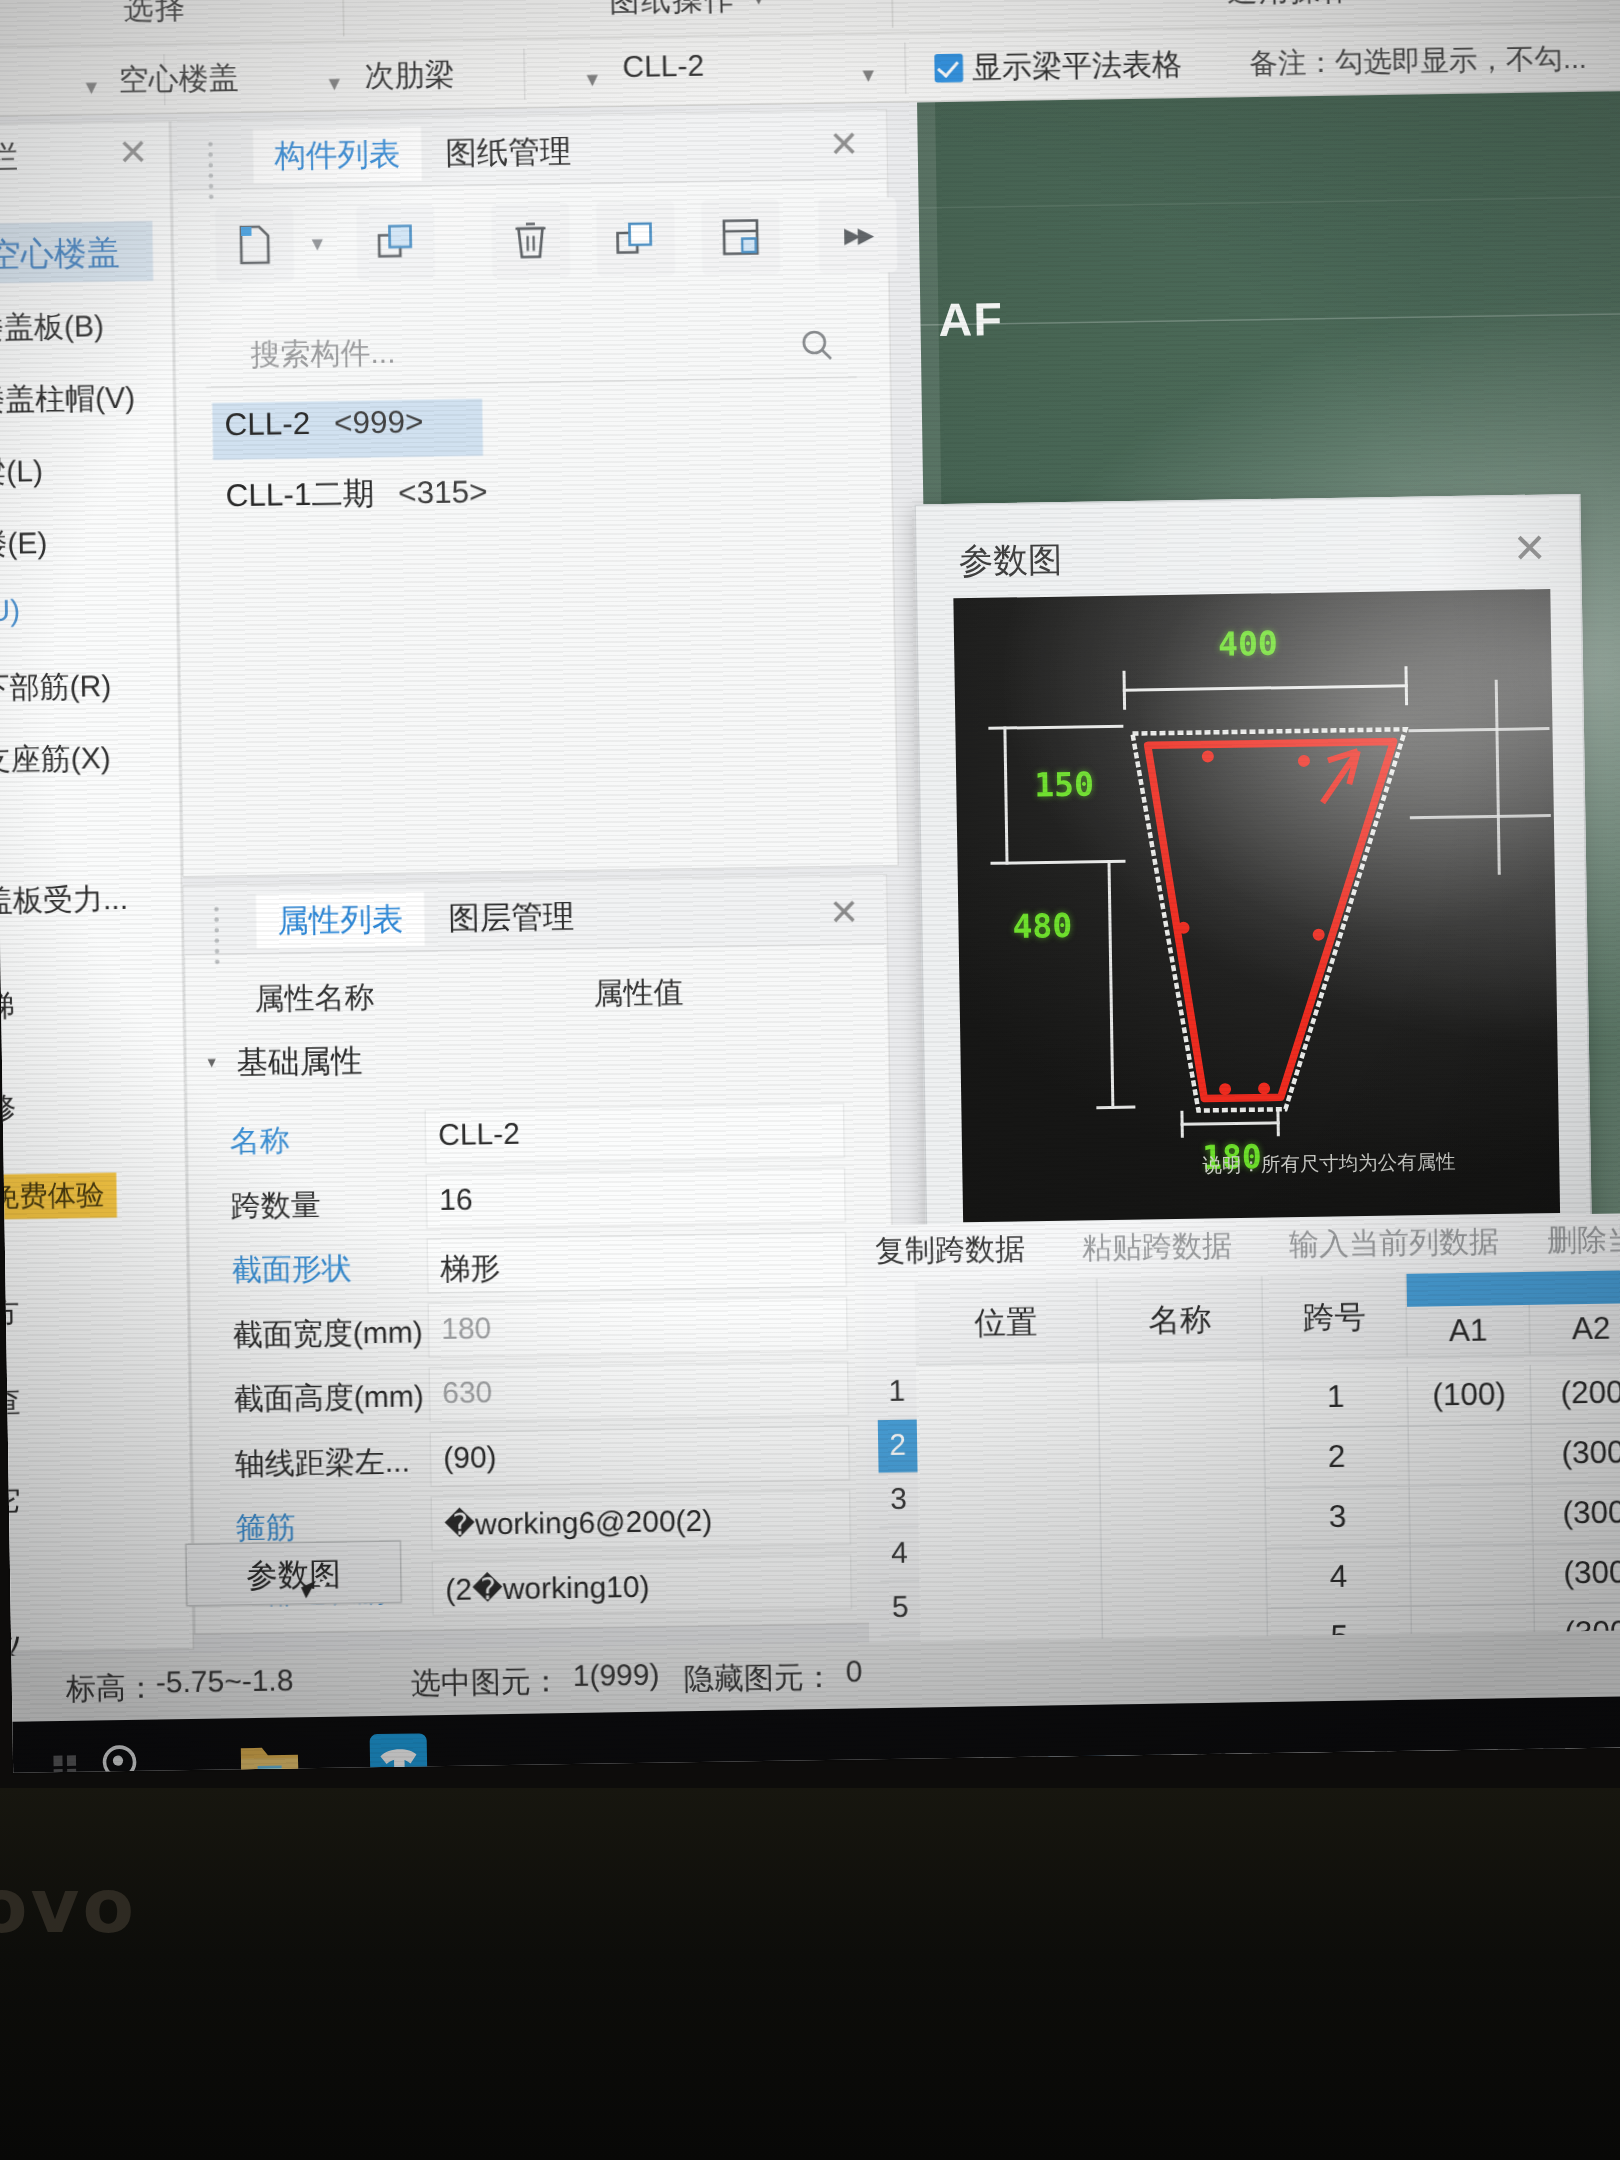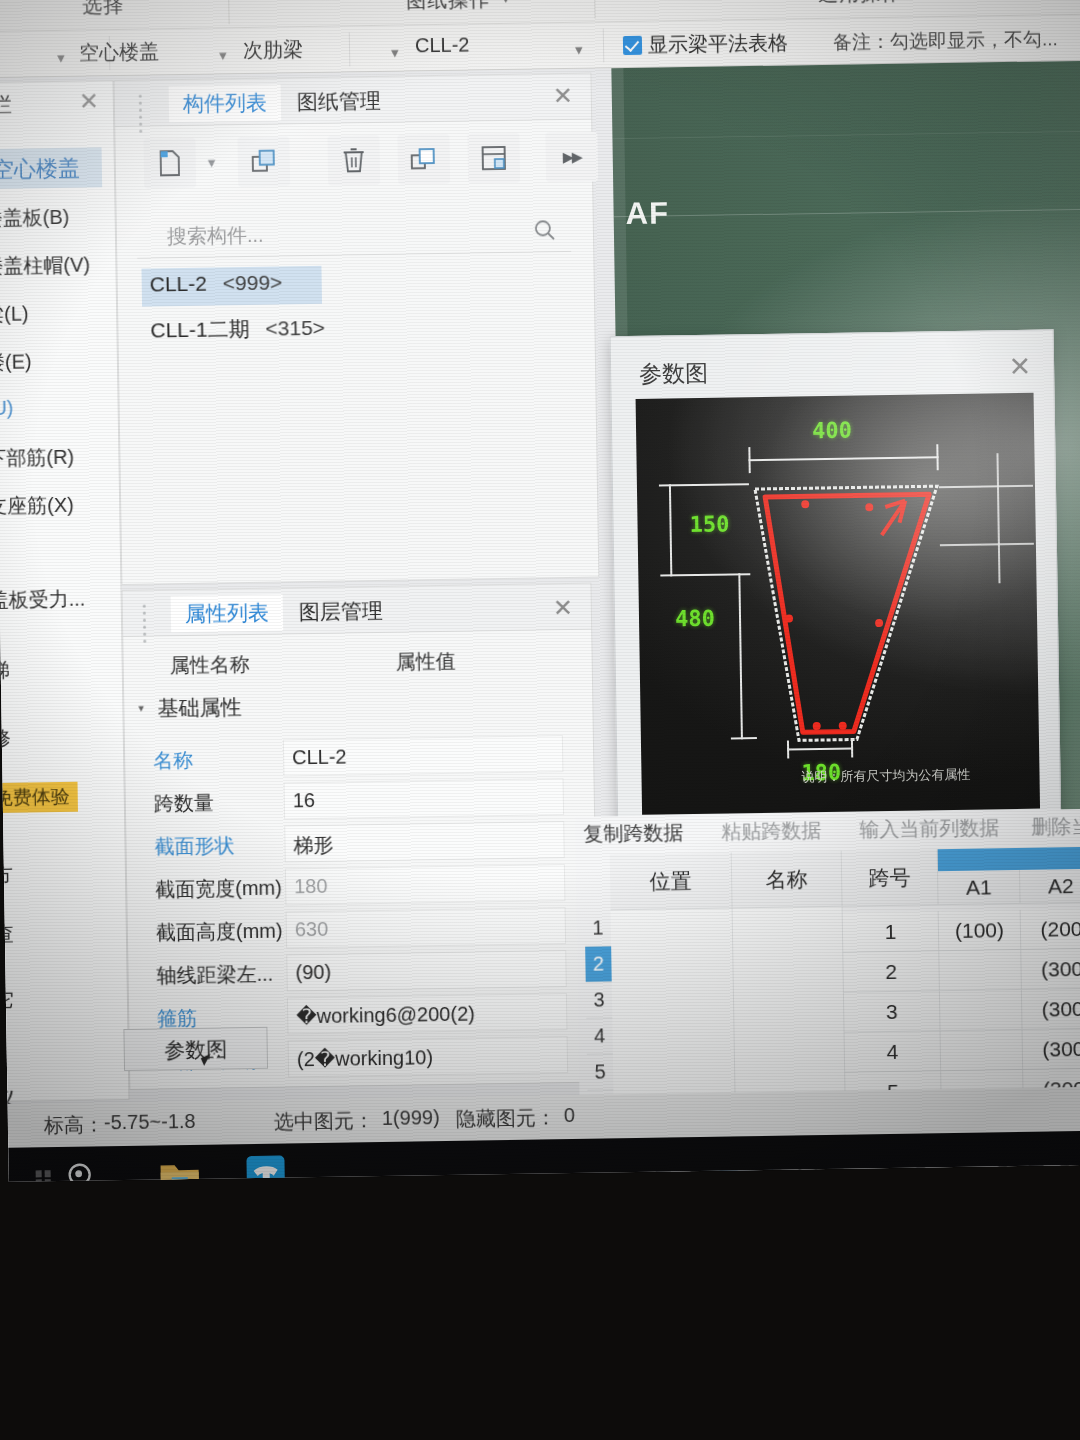--- a/index.html
+++ b/index.html
@@ -603,13 +603,16 @@
           </svg>
       </div>
 
     </div>
 
     <div id="moire"></div>
     <div id="glare"></div>
     <div id="vignette"></div>
   </div>
 
+  <div id="bezel">
+    <span id="lenovo">ovo</span>
+  </div>
 </div>
 
 </body></html>

